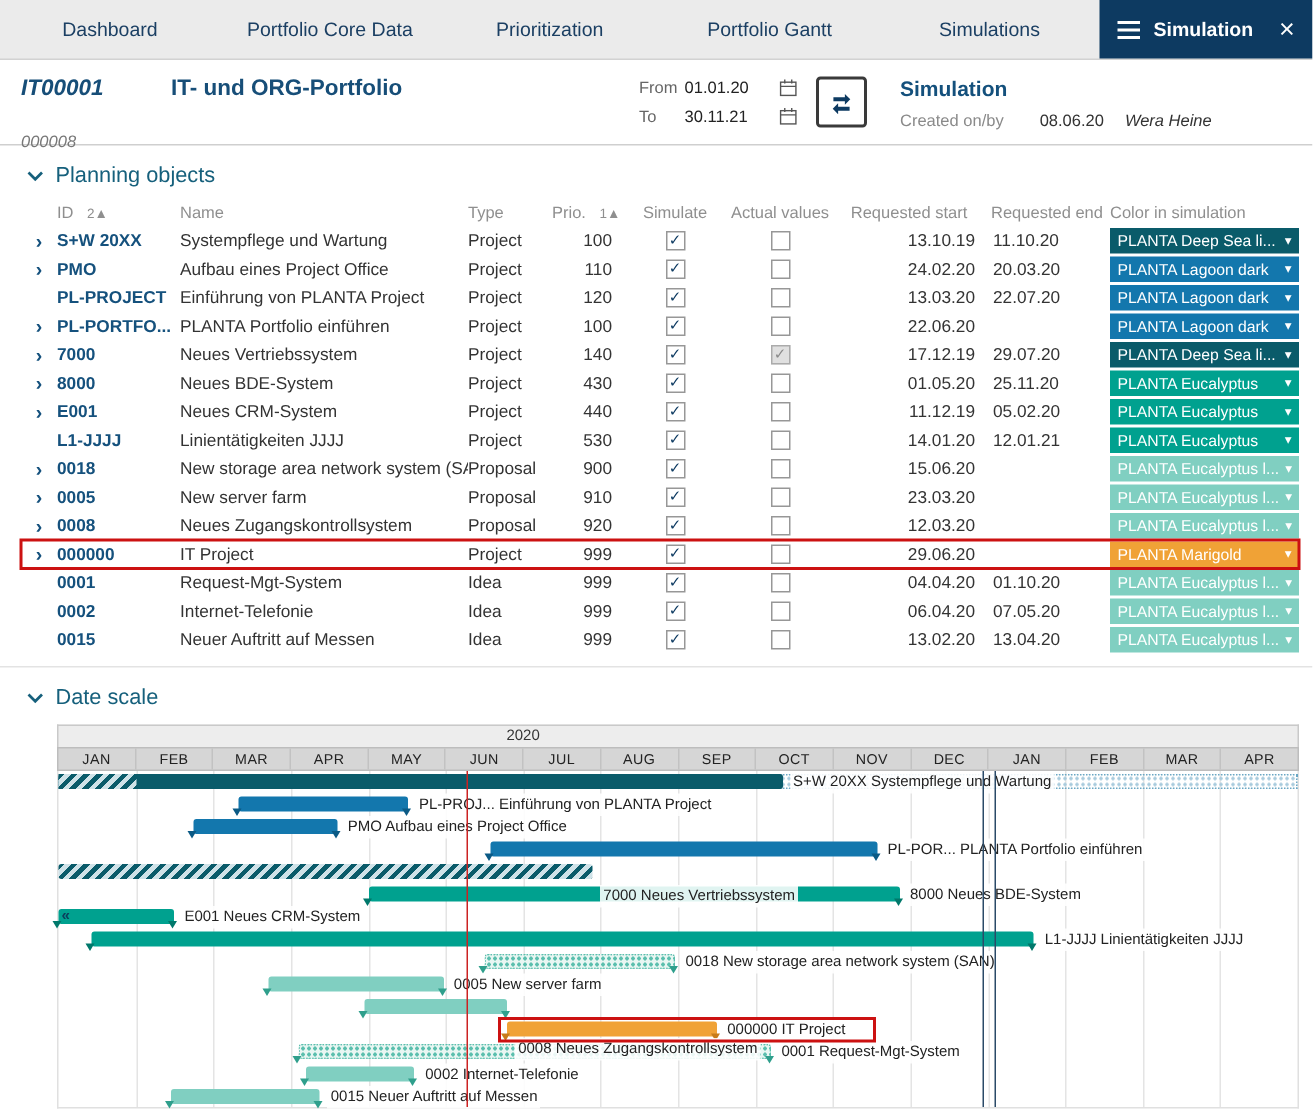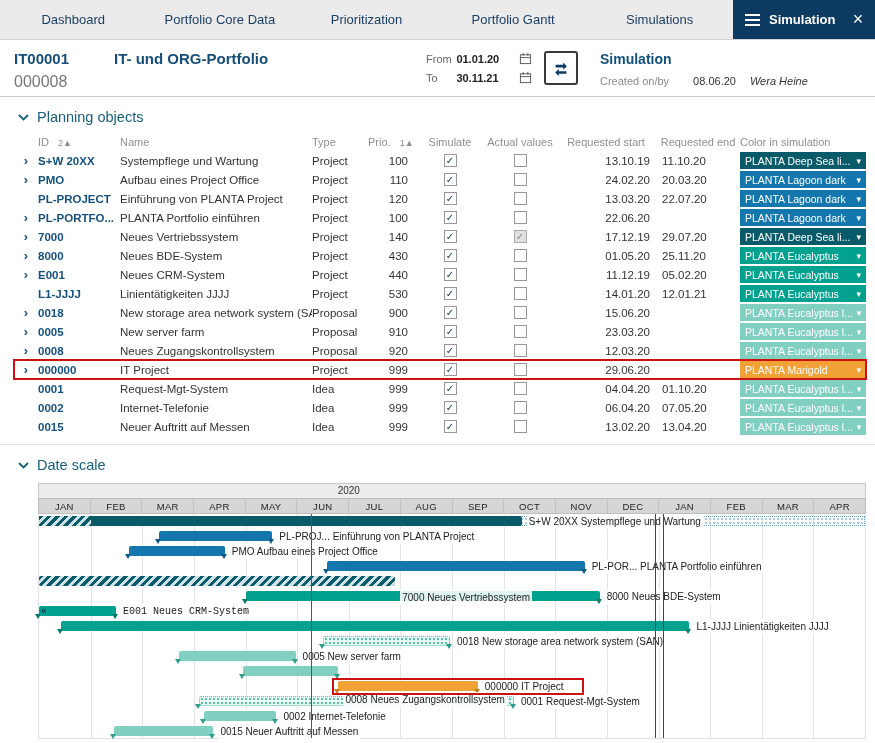--- a/index.html
+++ b/index.html
@@ -13,28 +13,28 @@
     font-size:13px; color:#1b3f63; cursor:pointer; white-space:nowrap; }
   .nav-active { width:142px; background:#0d3a61; color:#fff; display:flex; align-items:center; }
   .burger { display:flex; flex-direction:column; gap:3px; margin:0 9px 0 12px; }
   .burger span { width:15px; height:2px; background:#fff; }
   .nav-active-label { font-size:13px; font-weight:bold; flex:1; }
   .nav-close { width:34px; height:100%; display:flex; align-items:center; justify-content:center;
     font-size:18px; color:#fff; cursor:pointer; }
 
   
   .hdr { display:flex; padding:9px 0 0 14px; height:57px; border-bottom:1px solid #cfcfcf; }
-  .hdr-id-col { width:100px; }
+  .hdr-id-col { width:100px;font-style:italic; }
   .hdr-title-col { width:312px; }
   .hdr-main { font-size:15px; font-weight:bold; color:#174e78; line-height:20px; }
-  .hdr-sub { font-size:16px; color:#777; margin-top:4px; }
+  .hdr-sub { font-size:11px; color:#777; margin-top:20px; }
   .hdr-dates { width:106px; font-size:11px; }
   .hdr-daterow { display:flex; align-items:center; height:19px; }
   .dlabel { width:32px; color:#666; }
-  .dval { font-weight:700; color:#222; width:66px; }
+  .dval { font-weight:400; color:#222; width:66px; }
   .cal { display:inline-flex; cursor:pointer; }
   .refresh { width:34px; height:34px; margin:2px 0 0 12px; border:2px solid #3a3a3a; border-radius:3px;
     background:#fff; display:flex; align-items:center; justify-content:center; cursor:pointer; }
   .hdr-sim { margin-left:22px; }
   .sim-title { font-size:14px; font-weight:bold; color:#14507c; line-height:20px; }
   .sim-sub { display:flex; font-size:11px; color:#8a8a8a; margin-top:6px; }
   .sim-date { color:#333; margin-left:24px; }
   .sim-by { color:#333; margin-left:14px;font-style:italic; }
 
   
@@ -564,21 +564,21 @@
           <div class="gbar" style="left: 25%; width: 42.875%; background: rgb(0, 161, 143);"></div>
           <div class="gmark" style="left: calc(25% - 4px); border-top-color: rgb(0, 120, 107);"></div>
           <div class="gmark" style="left: calc(67.875% - 4px); border-top-color: rgb(0, 120, 107);"></div>
           <div class="glabel" style="left: calc(67.875% + 5px);">8000 Neues BDE-System</div>
         </div>
         <div class="g-row">
           <div class="gbar" style="left: 0%; width: 9.313%; background: rgb(0, 161, 143);"></div>
           <div class="gmark" style="left: calc(0% - 4px); border-top-color: rgb(0, 120, 107);"></div>
           <div class="gmark" style="left: calc(9.313% - 4px); border-top-color: rgb(0, 120, 107);"></div>
           <span class="gprefix">«</span>
-          <div class="glabel" style="left: calc(9.313% + 5px); font-family: Liberation Mono, monospace;">E001 Neues CRM-System</div>
+          <div class="glabel" style="left: calc(9.313% + 5px);">E001 Neues CRM-System</div>
         </div>
         <div class="g-row">
           <div class="gbar" style="left: 2.688%; width: 76.063%; background: rgb(0, 161, 143);"></div>
           <div class="gmark" style="left: calc(2.688% - 4px); border-top-color: rgb(0, 120, 107);"></div>
           <div class="gmark" style="left: calc(78.75% - 4px); border-top-color: rgb(0, 120, 107);"></div>
           <div class="glabel" style="left: calc(78.75% + 5px);">L1-JJJJ Linientätigkeiten JJJJ</div>
         </div>
         <div class="g-row">
           <div class="gbar dots" style="left: 34.375%; width: 15.375%;"></div>
           <div class="gmark" style="left: calc(34.375% - 4px); border-top-color: rgb(47, 159, 140);"></div>

